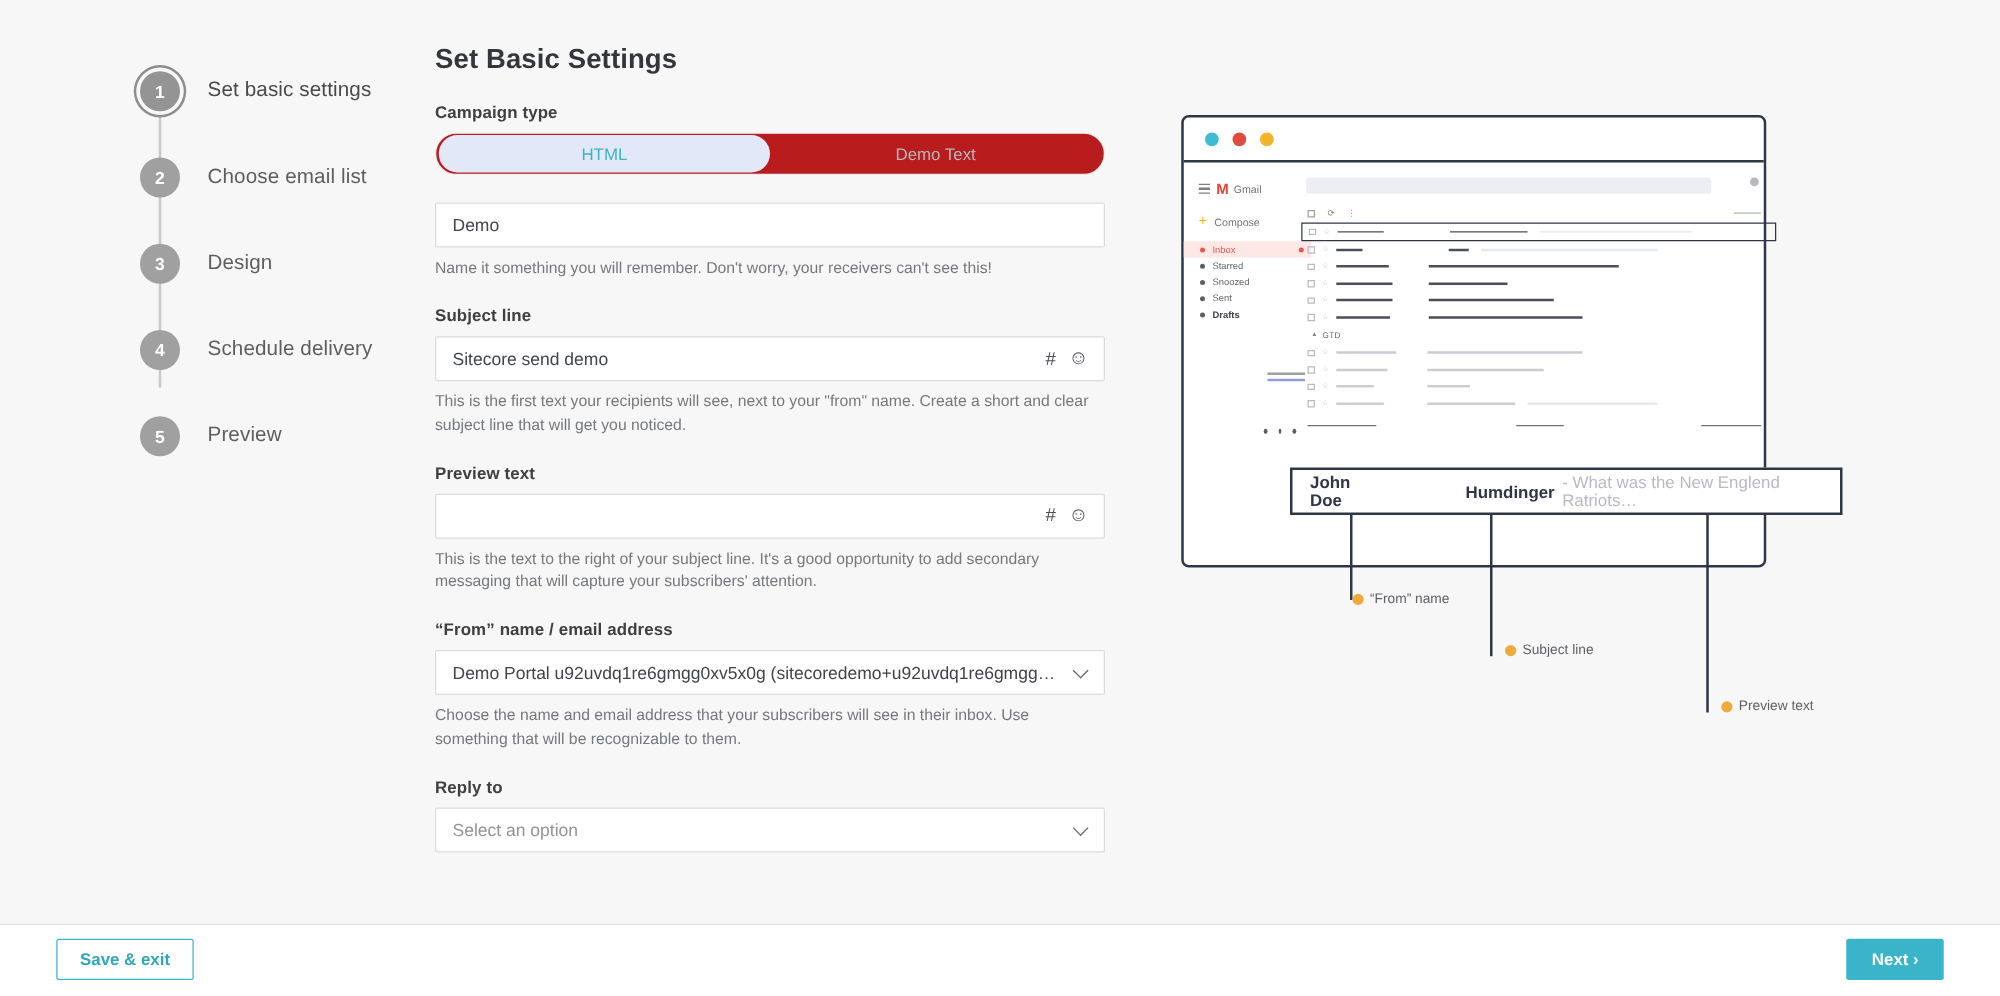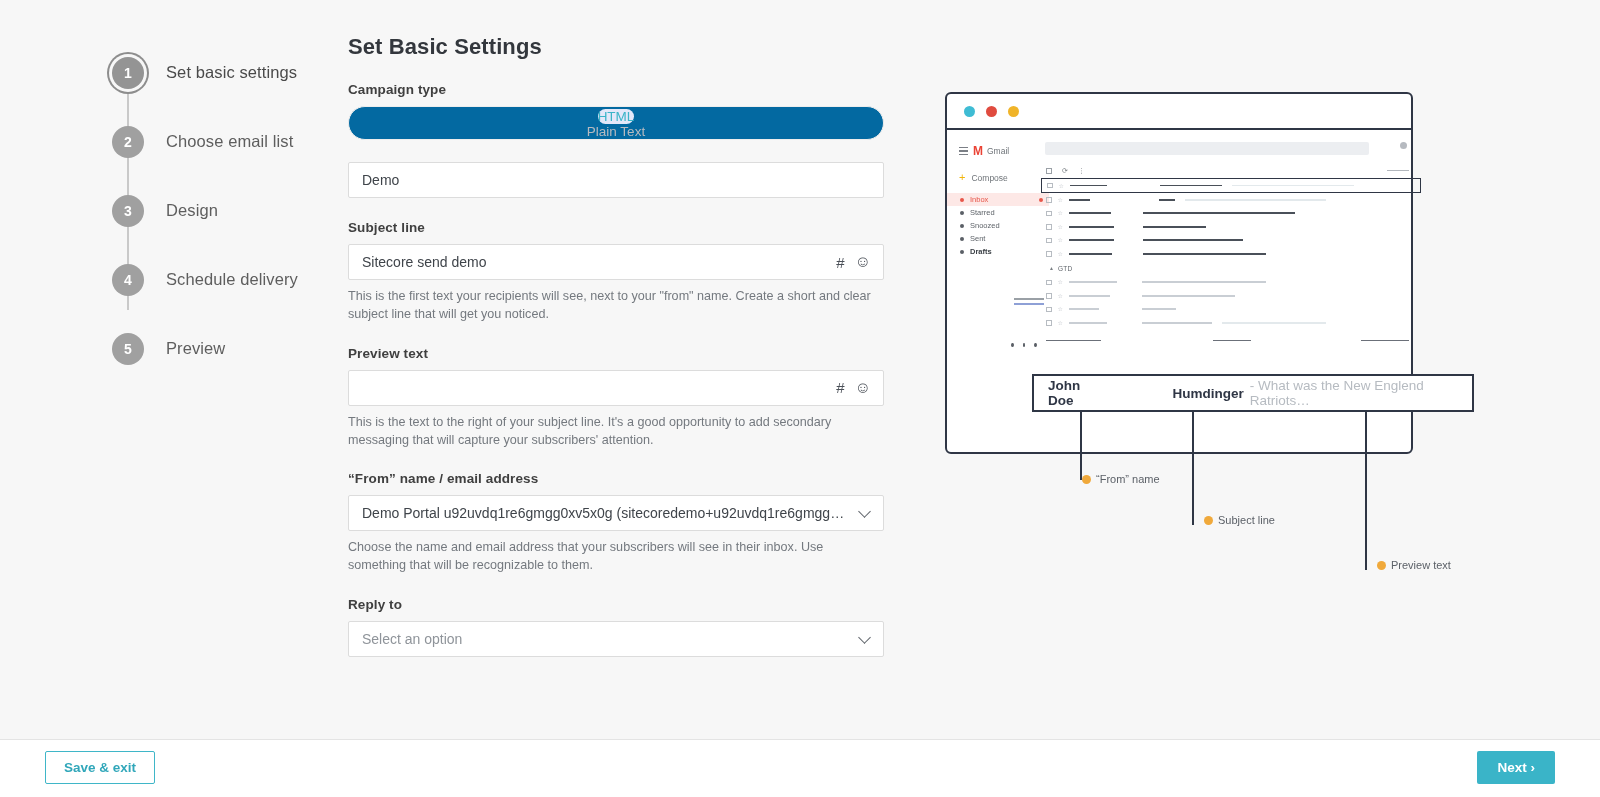--- a/index.html
+++ b/index.html
@@ -61,23 +61,23 @@
   .text-input::placeholder { color: #a9aeb4; }
   .input-icons {
     position: absolute; right: 13px; top: 0; height: 36px;
     display: flex; align-items: center; gap: 10px;
   }
   .ic { font-size: 15px; color: #4b5058; line-height: 1; cursor: pointer; }
   .ic.smile { font-size: 16px; }
 
   
   .toggle {
-    width: 536px; height: 34px; background: #0369a1;
+    width: 536px; height: 34px; background: #b91c1c;
     border-radius: 17px; display: flex; align-items: center;
-    padding: 2px; border: 1px solid #ededed; flex-direction: column;
+    padding: 2px; border: 1px solid #ededed;
   }
   .toggle-opt {
     flex: 1; height: 30px; border-radius: 15px;
     display: flex; align-items: center; justify-content: center;
     font-size: 13.5px; color: #b6bac0; cursor: pointer; user-select: none;
   }
   .toggle-opt.sel { background: #e3e8f9; color: #3ab4c8; }
 
   
   .select-wrap { position: relative; width: 536px; }
@@ -245,28 +245,29 @@
     </div>
   </nav>
 
   <main id="form">
     <h1 id="page-title">Set Basic Settings</h1>
 
     <div class="field">
       <div class="field-label">Campaign type</div>
       <div class="toggle">
         <div class="toggle-opt sel">HTML</div>
-        <div class="toggle-opt">Plain Text</div>
+        <div class="toggle-opt">Demo Text</div>
       </div>
     </div>
 
     <div class="field">
       <div class="input-wrap">
         <input class="text-input" type="text" value="Demo" style="">
       </div>
+      <div class="helper">Name it something you will remember. Don't worry, your receivers can't see this!</div>
     </div>
 
     <div class="field">
       <div class="field-label">Subject line</div>
       <div class="input-wrap">
         <input class="text-input" type="text" value="Sitecore send demo" style="">
         <div class="input-icons">
           <span class="ic">#</span>
           <span class="ic smile">☺</span>
         </div>

